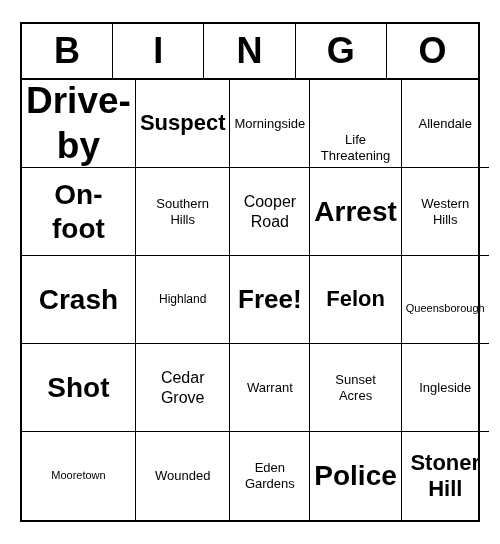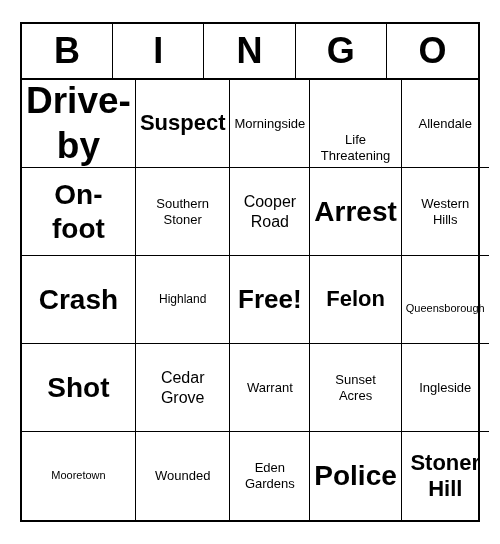--- a/index.html
+++ b/index.html
@@ -81,21 +81,21 @@
       </div>
       <div class="bingo-cell">
         <span style="white-space: pre-line; text-align: center; line-height: 1.2; font-size: 13px;">Allendale</span>
       </div>
       <div class="bingo-cell">
         <span style="white-space: pre-line; text-align: center; line-height: 1.2; font-size: 28px; font-weight: bold;">On-
 foot</span>
       </div>
       <div class="bingo-cell">
         <span style="white-space: pre-line; text-align: center; line-height: 1.2; font-size: 13px;">Southern
-Stoner</span>
+Hills</span>
       </div>
       <div class="bingo-cell">
         <span style="white-space: pre-line; text-align: center; line-height: 1.2; font-size: 16px;">Cooper
 Road</span>
       </div>
       <div class="bingo-cell">
         <span style="white-space: pre-line; text-align: center; line-height: 1.2; font-size: 28px; font-weight: bold;">Arrest</span>
       </div>
       <div class="bingo-cell">
         <span style="white-space: pre-line; text-align: center; line-height: 1.2; font-size: 13px;">Western

